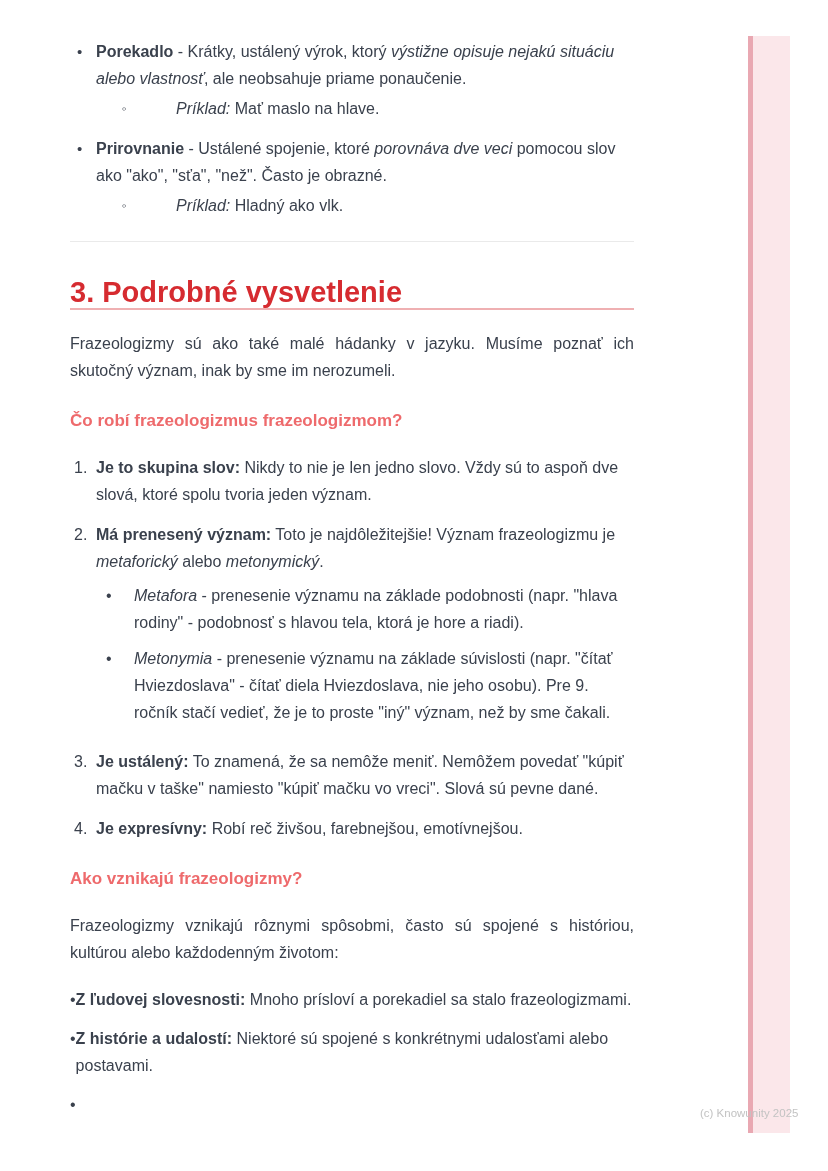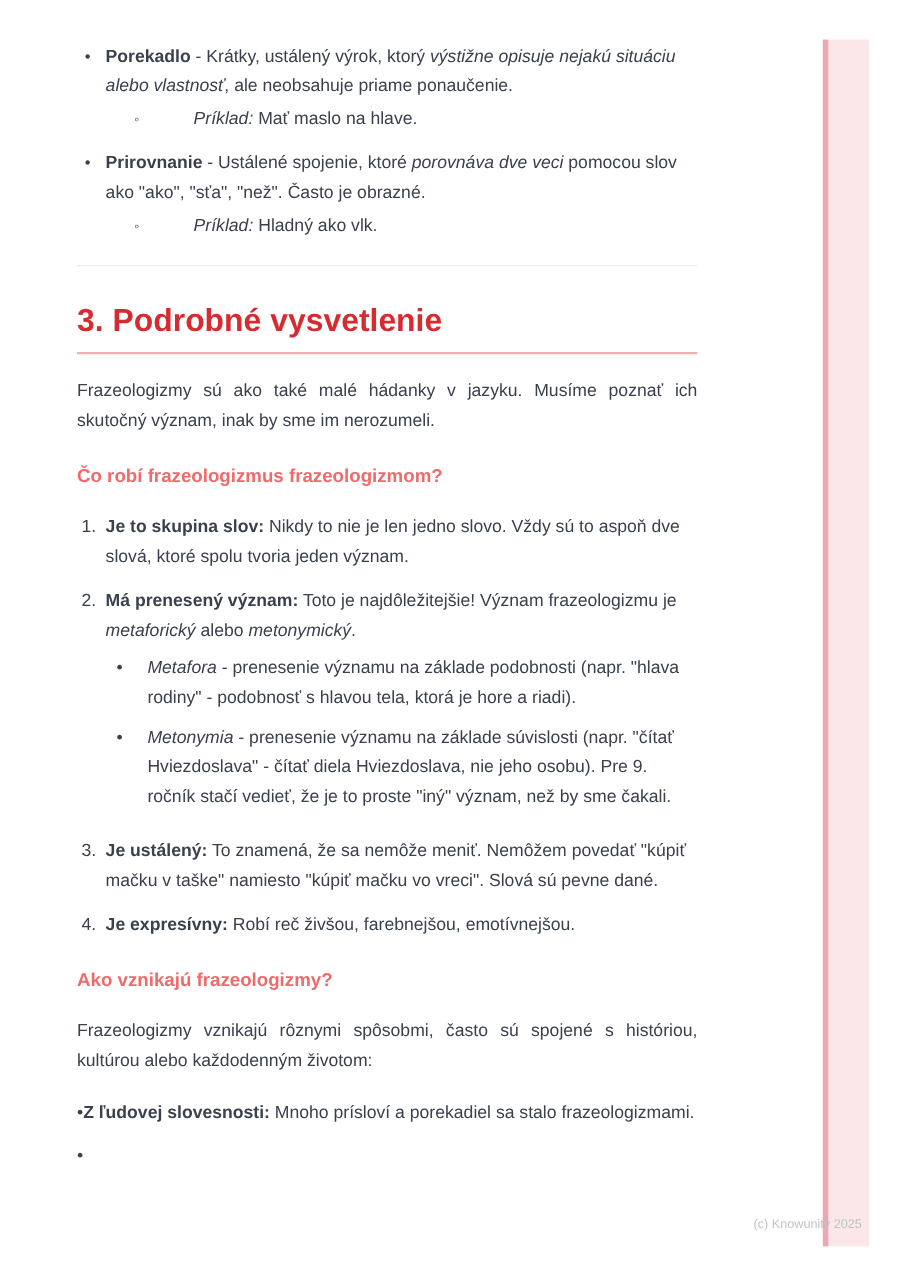--- a/index.html
+++ b/index.html
@@ -47,21 +47,21 @@
   .marker-circle{width:26px;padding-left:8px;box-sizing:border-box;font-size:13px;}
   .marker-circle::before{content:"\25E6";}
 
   .divider{border:none;border-top:1px solid var(--divider-gray);margin:22px 0 0 0;}
 
   h1.section-title{
     margin:34px 0 0 0;
     font-size:29px;line-height:32px;
     color:var(--heading-red);
     font-weight:700;
-    padding-bottom:12px;
+    padding-bottom:0;
     border-bottom:2px solid var(--underline-pink);
   }
   p.para{margin:20px 0 0 0;text-align:justify;}
   h2.sub-title{
     font-size:17px;line-height:26px;
     color:var(--subheading-coral);
     font-weight:700;
     margin:24px 0 0 0;
   }
   
@@ -78,21 +78,21 @@
   .accent-stripe{
     position:absolute;
     left:748px;top:36px;
     width:37px;height:1097px;
     background:var(--stripe-fill);
     border-left:5px solid var(--stripe-border);
     z-index:1;
   }
   .watermark{
     position:absolute;
-    left:685px;top:1100px;
+    left:700px;top:1100px;
     font-size:11.5px;
     color:var(--watermark-gray);
     z-index:2;
     white-space:nowrap;
   }
 </style>
 </head>
 <body>
 
 <div class="page">
@@ -177,20 +177,24 @@
     <p class="para">Frazeologizmy vznikajú rôznymi spôsobmi, často sú spojené s históriou, kultúrou alebo každodenným životom:</p>
 
     <div class="final-ul">
 
       <div class="li li-top">
         <span class="marker marker-disc"></span>
         <div class="li-body"><span class="b">Z ľudovej slovesnosti:</span><span> Mnoho prísloví a porekadiel sa stalo frazeologizmami.</span></div>
       </div>
 
 
+      <div class="li li-top">
+        <span class="marker marker-disc"></span>
+        <div class="li-body"><span class="b">Z histórie a udalostí:</span><span> Niektoré sú spojené s konkrétnymi udalosťami alebo postavami.</span></div>
+      </div>
 
       <div class="li li-top">
         <span class="marker marker-disc"></span>
         <div class="li-body"></div>
       </div>
 
     </div>
 
   </div>
 </div>

